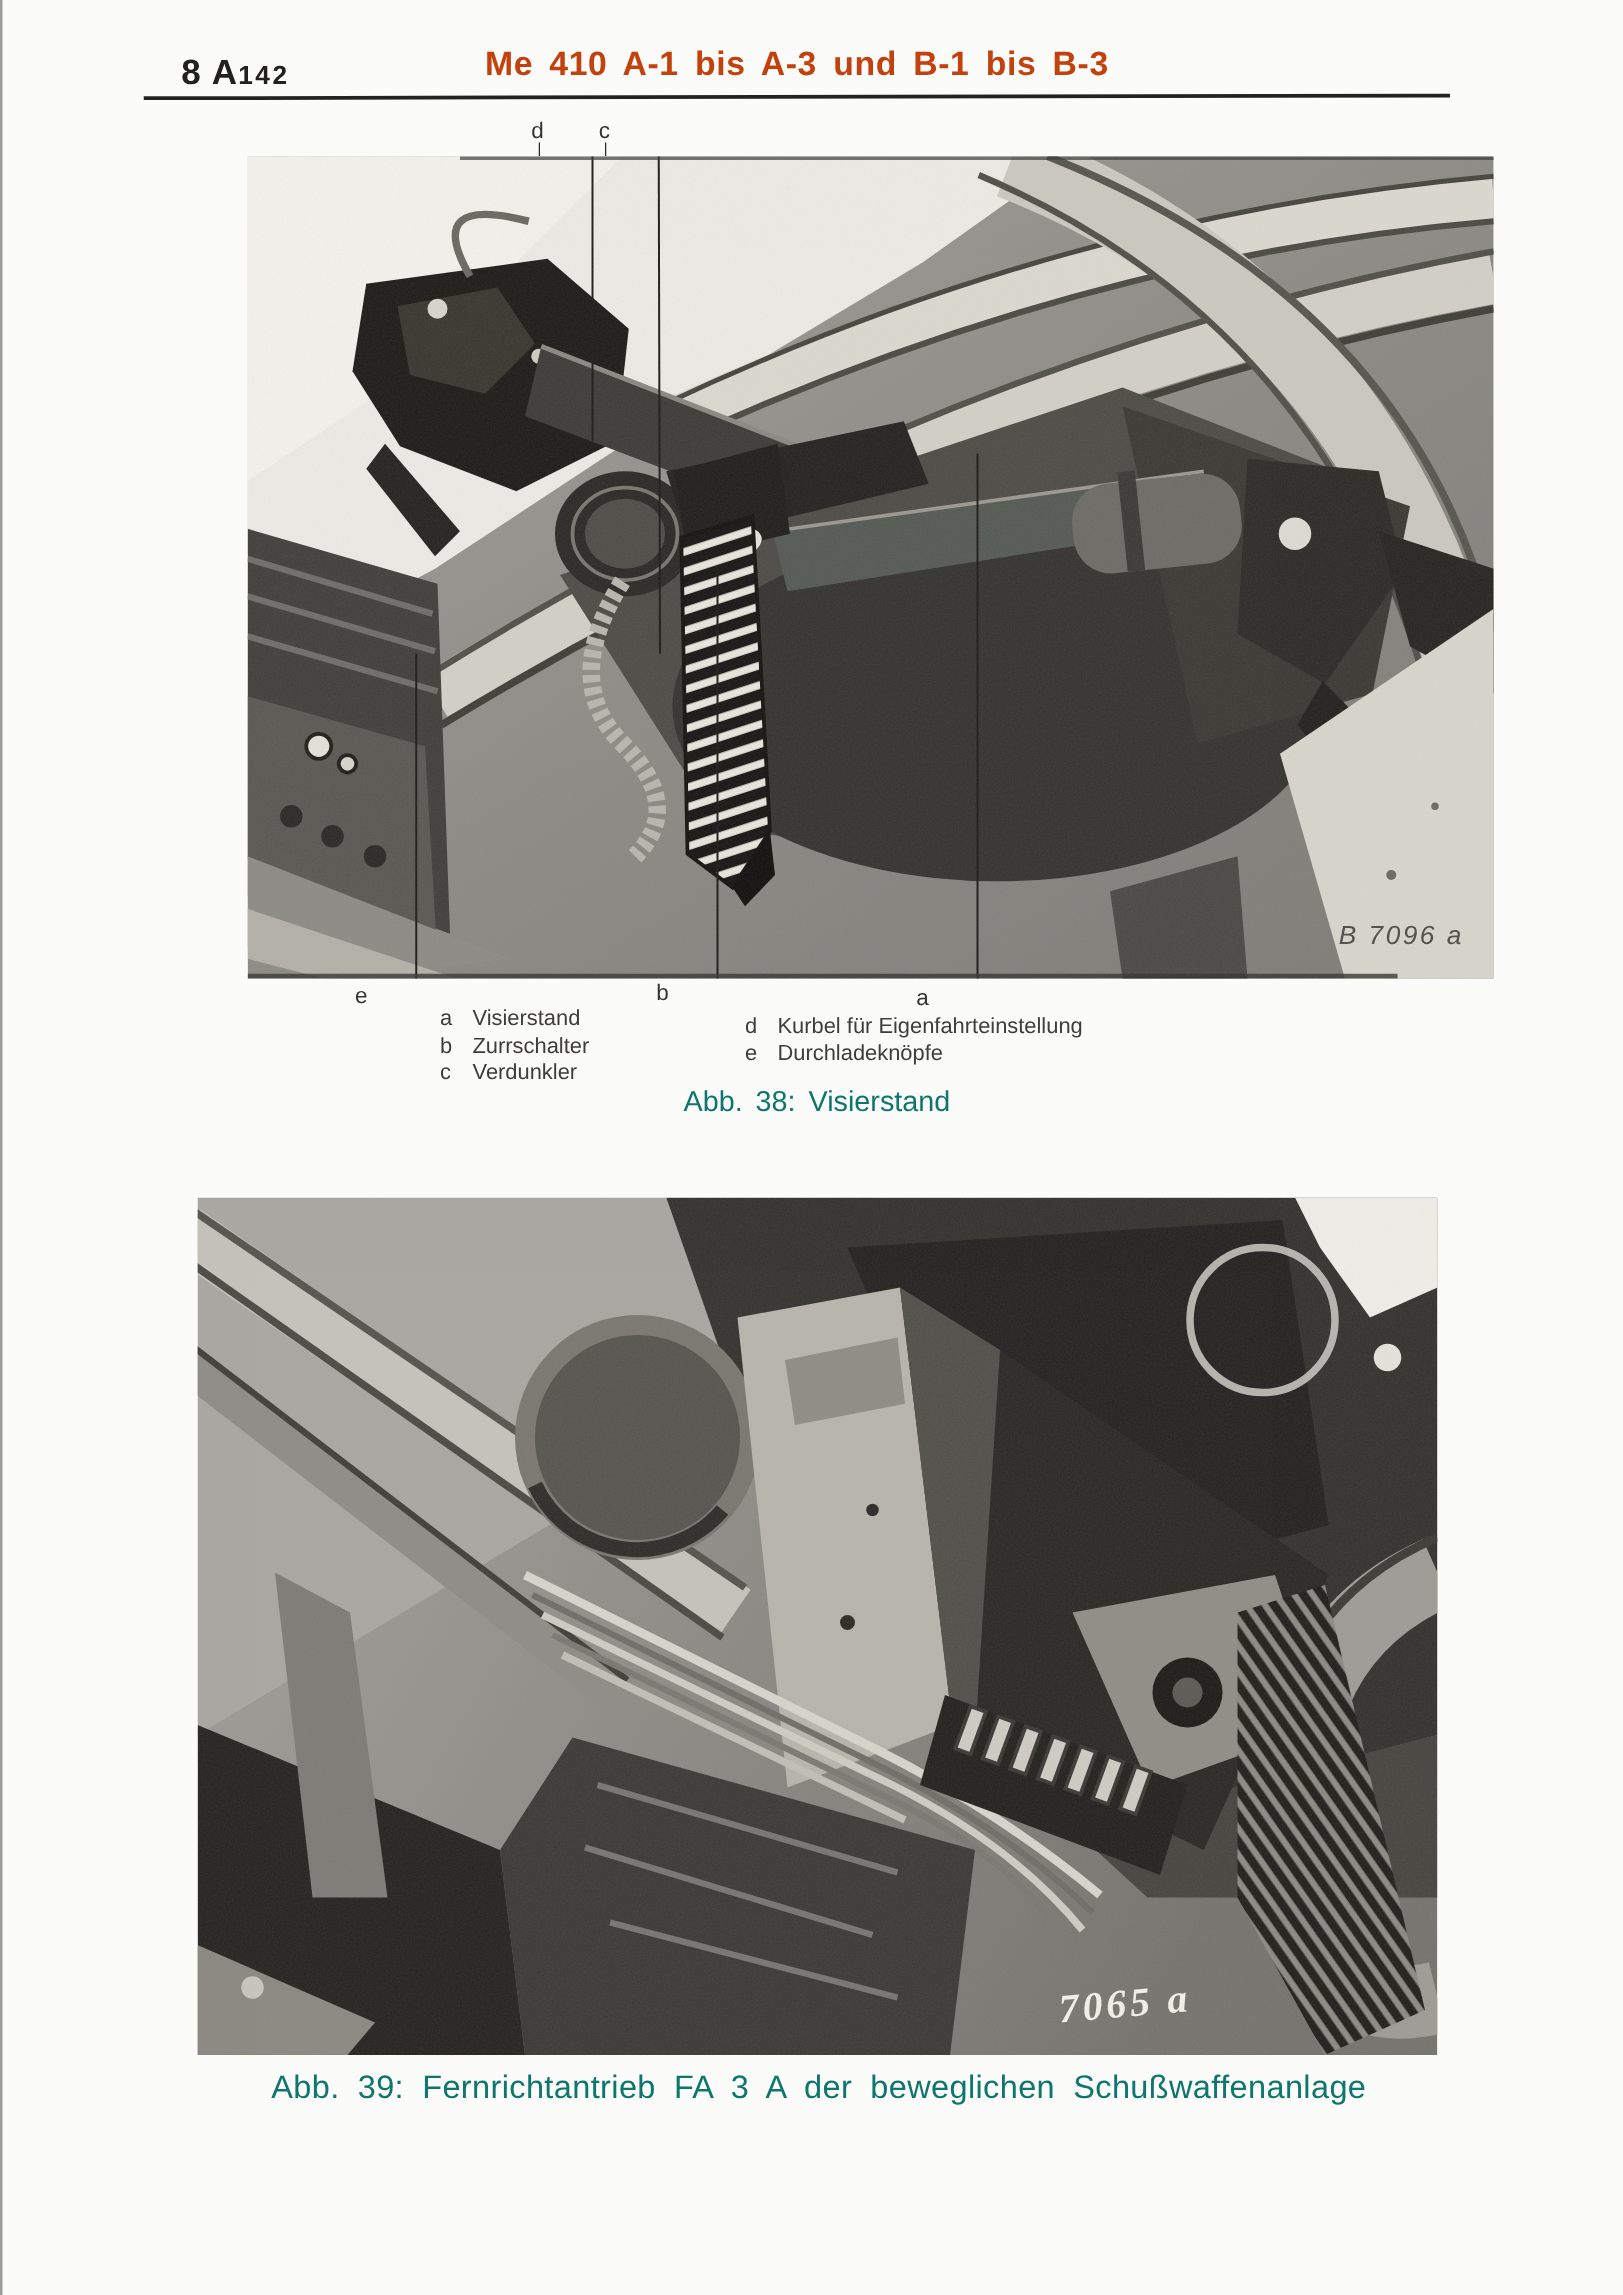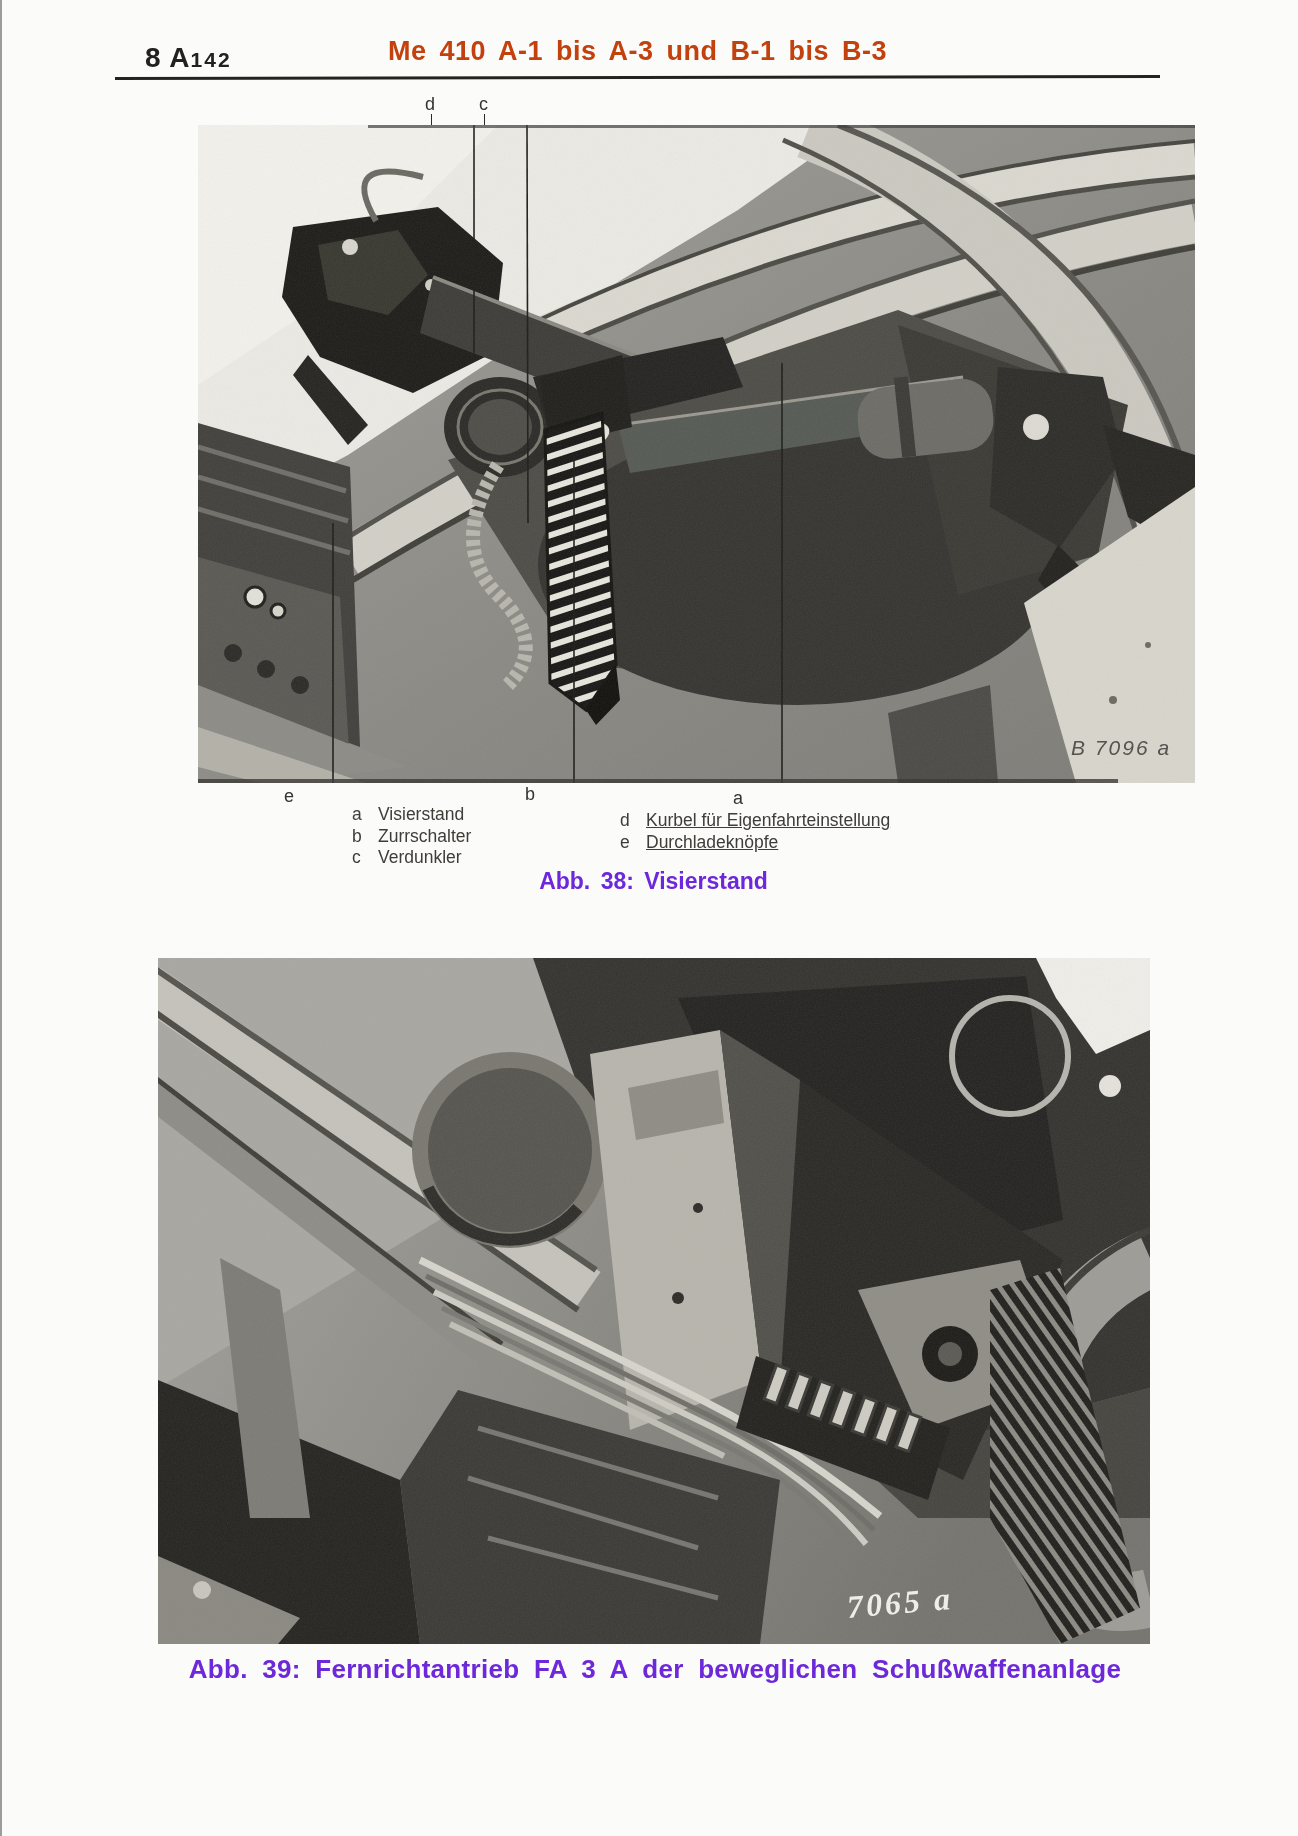--- a/index.html
+++ b/index.html
@@ -19,21 +19,21 @@
   .header-rule{left:115px;top:76px;width:1045px;height:3px;background:#23231f;transform:rotate(-0.12deg);}
   
   .co{font-size:18px;color:#36342f;line-height:1;}
   .co-line{width:1px;background:#2a2a26;}
   
   .photo{overflow:hidden;}
   .photo svg{display:block;width:100%;height:100%;}
   
   .legend-col{color:#3f3d38;font-size:17.5px;line-height:21.5px;white-space:nowrap;}
   .legend-row .lk{display:inline-block;width:26px;}
-  .caption{font-weight:bold;color:#6d28d9;text-align:center;white-space:nowrap;}
+  .caption{font-weight:normal;color:#0f766e;text-align:center;white-space:nowrap;}
   .caption-38{left:155px;top:868px;width:997px;font-size:23px;word-spacing:4px;}
   .caption-39{left:150px;top:1654px;width:1010px;font-size:26px;word-spacing:7px;letter-spacing:.3px;}
 </style>
 </head>
 <body>
 
 <div class="abs scan-edge"></div>
 
 <div class="abs page-code">
   <span>8 A</span><span class="small">142</span>
@@ -147,21 +147,21 @@
 
 <div class="abs co" style="left:284px;top:787px;">e</div>
 <div class="abs co" style="left:525px;top:785px;">b</div>
 <div class="abs co" style="left:733px;top:789px;">a</div>
 
 <div class="abs legend-col" style="left:352px;top:804px;">
   <div class="legend-row"><span class="lk">a</span><span class="ll">Visierstand</span></div>
   <div class="legend-row"><span class="lk">b</span><span class="ll">Zurrschalter</span></div>
   <div class="legend-row"><span class="lk">c</span><span class="ll">Verdunkler</span></div>
 </div>
-<div class="abs legend-col" style="left:620px;top:810px;text-decoration:underline;">
+<div class="abs legend-col" style="left:596px;top:810px;">
   <div class="legend-row"><span class="lk">d</span><span class="ll">Kurbel für Eigenfahrteinstellung</span></div>
   <div class="legend-row"><span class="lk">e</span><span class="ll">Durchladeknöpfe</span></div>
 </div>
 
 <div class="abs caption caption-38">Abb. 38: Visierstand</div>
 
 <div class="abs photo" style="left:158px;top:958px;width:992px;height:686px;">
 <svg viewBox="0 0 992 686" preserveAspectRatio="none">
   <defs>
     <filter id="g2" x="0%" y="0%" width="100%" height="100%">

